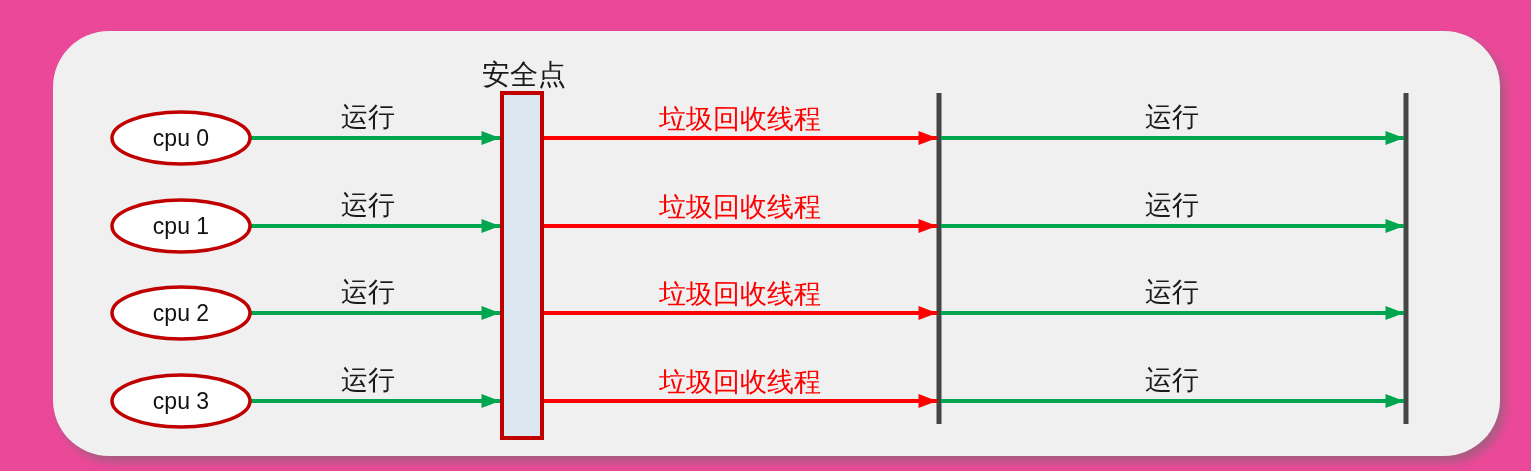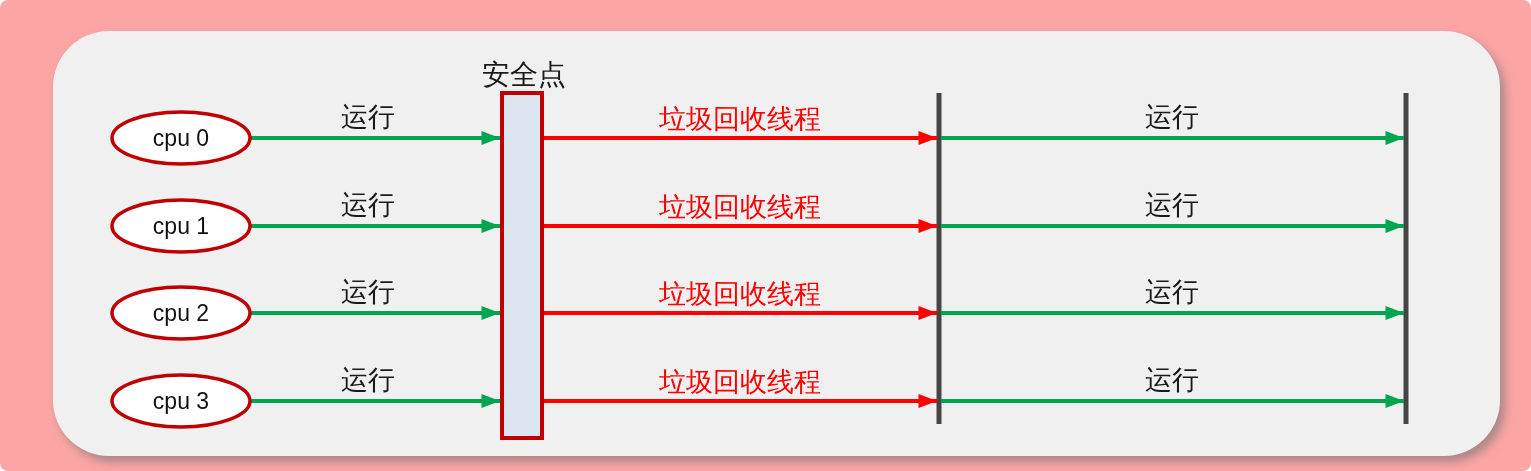--- a/index.html
+++ b/index.html
@@ -5,23 +5,22 @@
   html, body {
     margin: 0;
     padding: 0;
     background: #ffffff;
     font-family: "Liberation Sans", sans-serif;
   }
   .stage {
     position: relative;
     width: 1531px;
     height: 471px;
-    background: #fca5a5;
+    background: #ec4899;
     overflow: hidden;
-    border-radius: 8px;
   }
   svg { display: block; }
   .card {
     fill: #f0f0f1;
     filter: drop-shadow(5px 6px 5px rgba(110,110,110,0.55));
   }
   .cpu-ellipse {
     fill: #ffffff;
     stroke: #c00000;
     stroke-width: 3.5;

